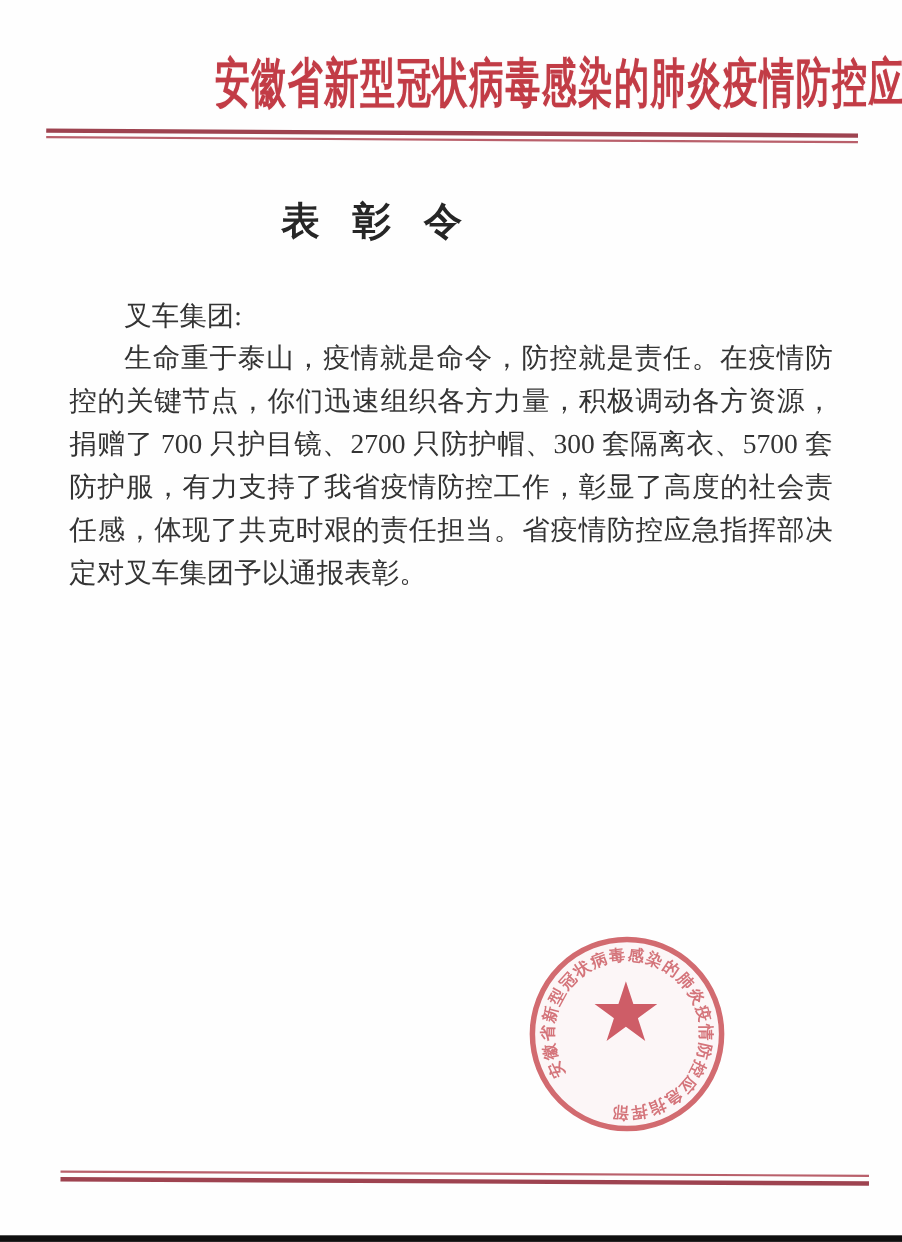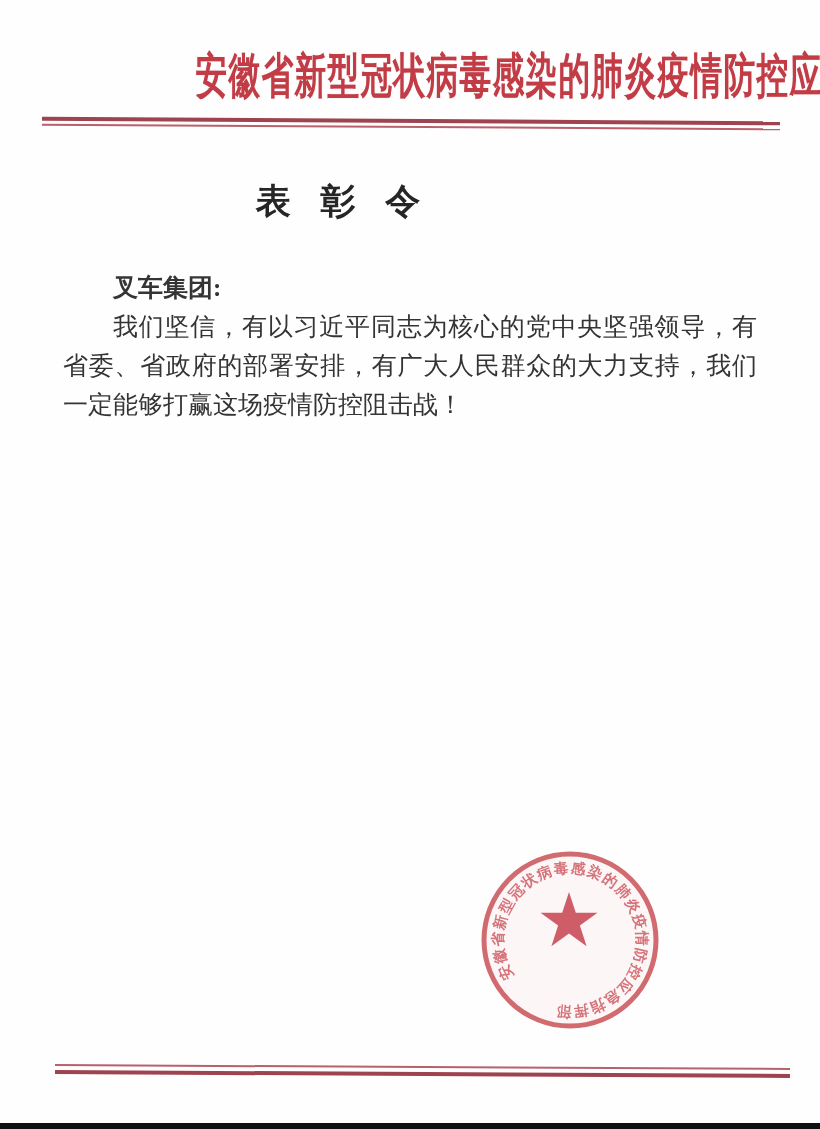--- a/index.html
+++ b/index.html
@@ -50,21 +50,21 @@
   }
   
   .body-block {
     position: absolute;
     top: 268px; left: 63px; width: 694px;
     font-size: 25px;
     line-height: 39px;
     color: #343434;
     text-align: justify;
   }
-  .salutation { text-indent: 0; font-weight: bold; }
+  .salutation { text-indent: 0; }
   .para { text-indent: 2em; margin: 0; }
   
   .signature {
     position: absolute;
     top: 934px; left: 446px;
     font-size: 26px;
     color: #3a3a3a;
     letter-spacing: 1px;
     z-index: 1;
   }
@@ -112,21 +112,21 @@
   <div class="rule-top">
     <div class="thick"></div>
     <div class="gap"></div>
     <div class="thin"></div>
   </div>
 
   <div class="doc-title">表彰令</div>
 
   <div class="body-block">
     <p class="para salutation">叉车集团:</p>
-    <p class="para">我们坚信，有以习近平同志为核心的党中央坚强领导，有省委、省政府的部署安排，有广大人民群众的大力支持，我们一定能够打赢这场疫情防控阻击战！</p>
+    <p class="para">生命重于泰山，疫情就是命令，防控就是责任。在疫情防控的关键节点，你们迅速组织各方力量，积极调动各方资源，捐赠了 700 只护目镜、2700 只防护帽、300 套隔离衣、5700 套防护服，有力支持了我省疫情防控工作，彰显了高度的社会责任感，体现了共克时艰的责任担当。省疫情防控应急指挥部决定对叉车集团予以通报表彰。</p>
   </div>
 
 
   <svg class="seal" viewBox="0 0 188 188">
     <defs>
       <path id="sealArc" d="M 94,94 m -67,0 a 67,67 0 1 1 134,0 a 67,67 0 1 1 -134,0"></path>
     </defs>
     <circle cx="94" cy="94" r="86" fill="rgba(236,160,166,0.10)" stroke="#c94b52" stroke-width="5"></circle>
     <text font-size="14.5" font-weight="bold" fill="#cb565e" letter-spacing="1.5" transform="rotate(-33 94 94)">
       <textPath href="#sealArc">安徽省新型冠状病毒感染的肺炎疫情防控应急指挥部</textPath>

